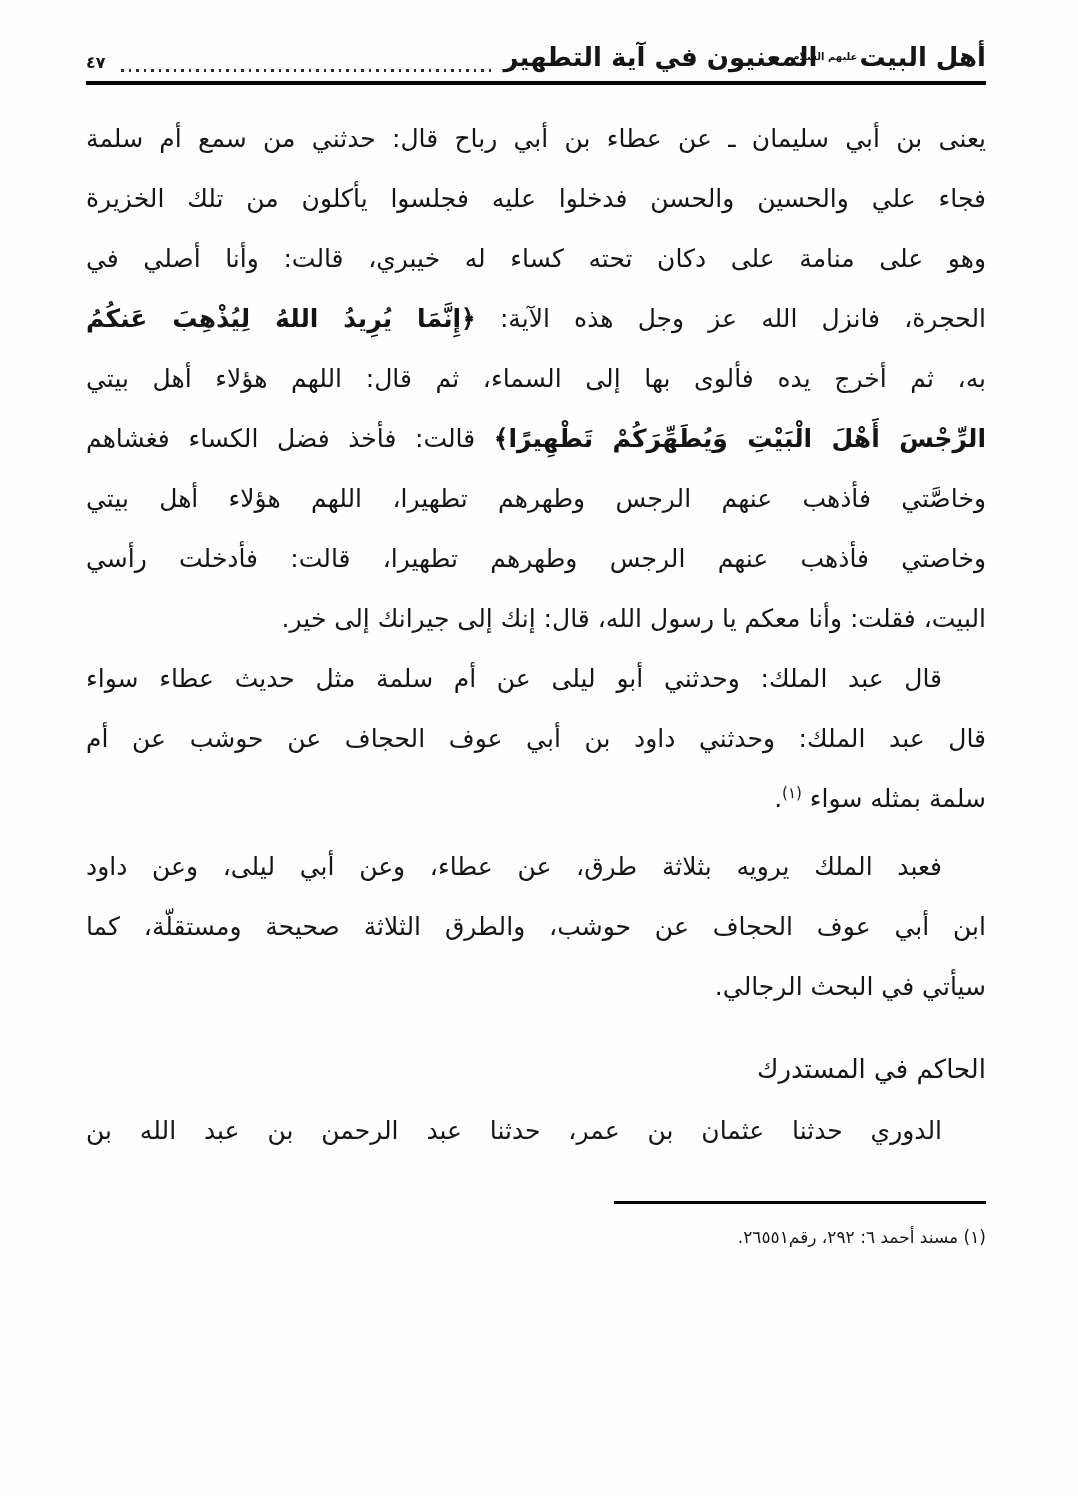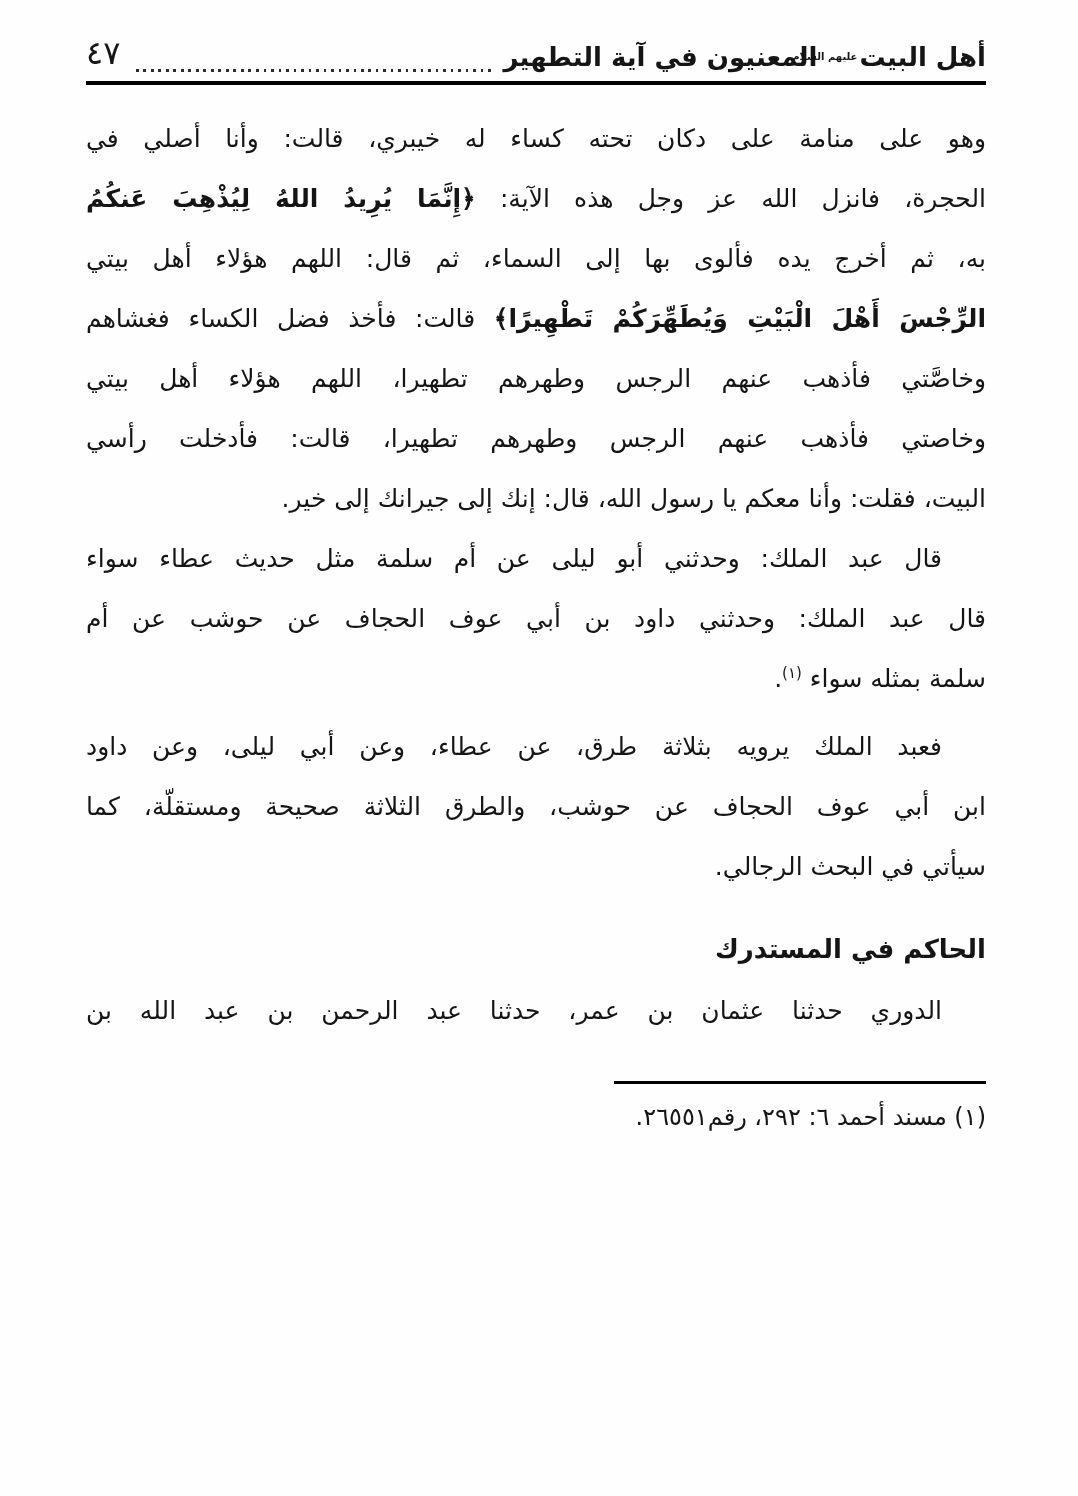--- a/index.html
+++ b/index.html
@@ -37,22 +37,22 @@
     text-align:center;
     vertical-align:6px;
     margin:0 2px;
   }
   .leader{
     flex:1 1 auto;
     height:22px;
     background:repeating-linear-gradient(to left,#2b2b2b 0 2.5px,transparent 2.5px 7.5px) bottom right/100% 3px no-repeat;
   }
   .pagenum{
-    font-size:32px;
-    font-weight:normal;
+    font-size:16px;
+    font-weight:bold;
     padding-bottom:0px;
   }
   .header-rule{
     height:4px;
     background:#000;
     margin-top:9px;
   }
   
   main{margin-top:24px;}
   .line{
@@ -60,21 +60,21 @@
     line-height:60px;
     height:60px;
     text-align:justify;
     text-align-last:justify;
     white-space:normal;
   }
   .line.end{text-align-last:right;}
   .line.indent{padding-right:44px;}
   .line.gap-sm{margin-top:8px;}
   .line.heading{
-    font-weight:bold;
+    font-weight:normal;
     font-size:26px;
     height:74px;
     line-height:84px;
     text-align-last:right;
     margin-top:10px;
   }
   .quran{
     font-weight:bold;
   }
   .sup{
@@ -87,41 +87,43 @@
   .fn-rule{
     width:372px;
     height:3px;
     background:#000;
     margin-left:auto;
     margin-right:0;
   }
   .fn{
     margin-top:16px;
     text-align:right;
-    font-size:24px;
+    font-size:17px;
     line-height:34px;
   }
 </style>
 </head>
 <body>
 
 <div class="page">
 
   <header class="pagehead">
     <div class="running-title">
       <span>أهل البيت</span><span class="honorific">عليهم السلام</span><span>المعنيون في آية التطهير</span>
     </div>
     <div class="leader"></div>
     <div class="pagenum">٤٧</div>
   </header>
 
   <div class="header-rule"></div>
 
   <main>
 
+  <div class="line just"><span>يعنى بن أبي سليمان ـ عن عطاء بن أبي رباح قال: حدثني من سمع أم سلمة</span></div>
+      <div class="line just"><span>فجاء علي والحسين والحسن فدخلوا عليه فجلسوا يأكلون من تلك الخزيرة</span></div>
       <div class="line just"><span>وهو على منامة على دكان تحته كساء له خيبري، قالت: وأنا أصلي في</span></div>
       <div class="line just"><span>الحجرة، فانزل الله عز وجل هذه الآية: </span><span class="quran">﴿إِنَّمَا يُرِيدُ اللهُ لِيُذْهِبَ عَنكُمُ</span></div>
       <div class="line just"><span>به، ثم أخرج يده فألوى بها إلى السماء، ثم قال: اللهم هؤلاء أهل بيتي</span></div>
       <div class="line just"><span class="quran">الرِّجْسَ أَهْلَ الْبَيْتِ وَيُطَهِّرَكُمْ تَطْهِيرًا﴾</span><span> قالت: فأخذ فضل الكساء فغشاهم</span></div>
       <div class="line just"><span>وخاصَّتي فأذهب عنهم الرجس وطهرهم تطهيرا، اللهم هؤلاء أهل بيتي</span></div>
       <div class="line just"><span>وخاصتي فأذهب عنهم الرجس وطهرهم تطهيرا، قالت: فأدخلت رأسي</span></div>
       <div class="line end"><span>البيت، فقلت: وأنا معكم يا رسول الله، قال: إنك إلى جيرانك إلى خير.</span></div>
       <div class="line just indent"><span>قال عبد الملك: وحدثني أبو ليلى عن أم سلمة مثل حديث عطاء سواء</span></div>
       <div class="line just"><span>قال عبد الملك: وحدثني داود بن أبي عوف الحجاف عن حوشب عن أم</span></div>
       <div class="line end"><span>سلمة بمثله سواء </span><span class="sup">(١)</span><span>.</span></div>

